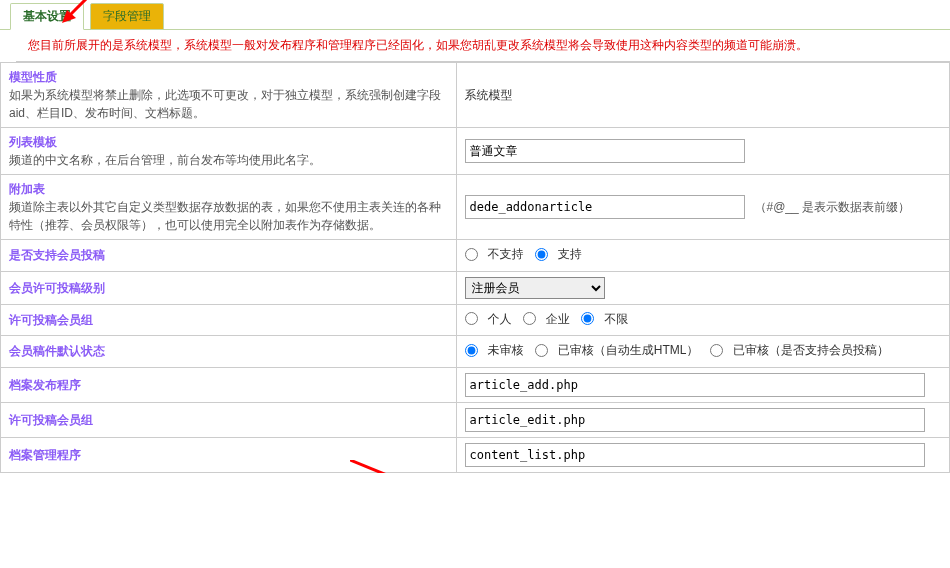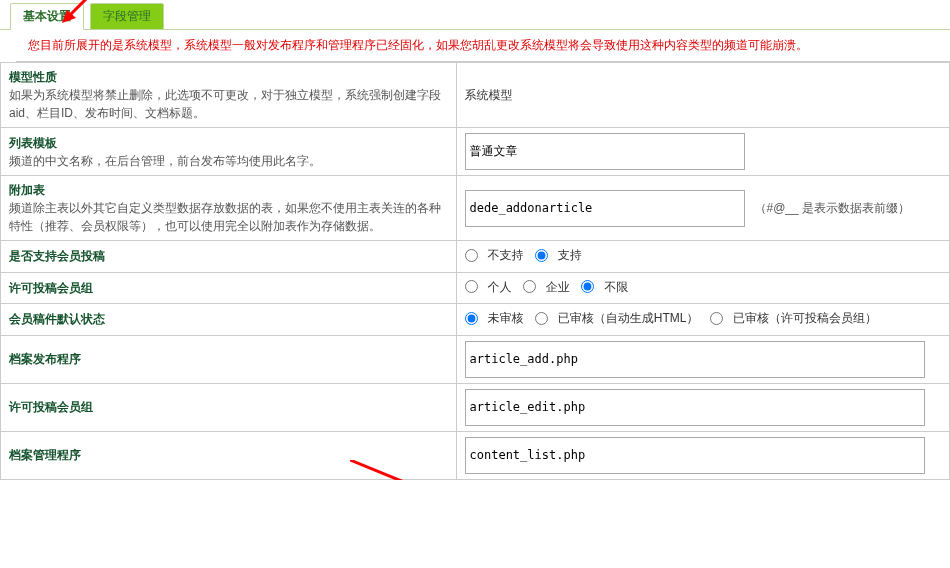--- a/index.html
+++ b/index.html
@@ -1,27 +1,27 @@
 <!DOCTYPE html>
 <html><head>
 <meta charset="utf-8">
 <style>
 * { box-sizing: border-box; margin: 0; padding: 0; }
 body { font-family: "SimSun", "宋体", Arial, sans-serif; font-size: 12px; color: #333; background: #fff; position: relative; }
 .tabs { display: flex; gap: 6px; padding: 0 10px; border-bottom: 1px solid #c0d5a3; margin-top: 2px; }
-.tab { padding: 4px 12px; border: 1px solid #c0d5a3; border-bottom: 1px solid #c0d5a3; border-radius: 2px 2px 0 0; background: #84cc16; cursor: pointer; color: #2a6c2a; position: relative; top: 1px; }
+.tab { padding: 4px 12px; border: 1px solid #c0d5a3; border-bottom: 1px solid #c0d5a3; border-radius: 2px 2px 0 0; background: #eab308; cursor: pointer; color: #2a6c2a; position: relative; top: 1px; }
 .tab.active { background: #fff; border-bottom: 1px solid #fff; font-weight: bold; }
 .warning { color: #d00; padding: 6px 12px; border-bottom: 1px solid #ccc; line-height: 1.6; margin-left: 16px; }
 table.form { width: 100%; border-collapse: collapse; }
 table.form td { border: 1px solid #ccc; padding: 5px 8px; vertical-align: middle; line-height: 1.5; }
 table.form td.label { width: 48%; background: #fff; }
-table.form td.label .title { font-weight: bold; color: #14532d; }
+table.form td.label .title { font-weight: bold; color: #8b5cf6; }
 table.form td.label .desc { color: #555; text-align: right; }
 table.form td.field { background: #fff; }
-input[type=text] { border: 1px solid #aaa; padding: 2px 4px; font-size: 12px; font-family: monospace, "SimSun"; height: 37px; width: 280px; }
+input[type=text] { border: 1px solid #aaa; padding: 2px 4px; font-size: 12px; font-family: monospace, "SimSun"; height: 24px; width: 280px; }
 input.wide { width: 460px; }
 select { border: 1px solid #888; padding: 1px 2px; font-size: 12px; height: 22px; width: 140px; }
 label.radio { margin-right: 8px; display: inline-flex; align-items: center; gap: 10px; }
 .hint { color: #555; margin-left: 10px; }
 .arrow { position: absolute; pointer-events: none; }
 </style>
 </head>
 <body>
 
 <div class="tabs">
@@ -52,20 +52,24 @@
             <input type="radio" name="issend" style="">
             <span>不支持</span>
           </label>
       <label class="radio">
             <input type="radio" name="issend" checked="" style="">
             <span>支持</span>
           </label>
     </td>
   </tr>
   <tr>
+    <td class="label"><span class="title">会员许可投稿级别</span></td>
+    <td class="field"><select><option>注册会员</option></select></td>
+  </tr>
+  <tr>
     <td class="label"><span class="title">许可投稿会员组</span></td>
     <td class="field">
       <label class="radio">
             <input type="radio" name="ut" style="">
             <span>个人</span>
           </label>
       <label class="radio">
             <input type="radio" name="ut" style="">
             <span>企业</span>
           </label>
@@ -81,21 +85,21 @@
       <label class="radio">
             <input type="radio" name="dr" checked="" style="">
             <span>未审核</span>
           </label>
       <label class="radio">
             <input type="radio" name="dr" style="">
             <span>已审核（自动生成HTML）</span>
           </label>
       <label class="radio">
             <input type="radio" name="dr" style="">
-            <span>已审核（许可投稿会员组）</span>
+            <span>已审核（是否支持会员投稿）</span>
           </label>
     </td>
   </tr>
   <tr>
     <td class="label"><span class="title">档案发布程序</span></td>
     <td class="field"><input class="wide" type="text" value="article_add.php" style=""></td>
   </tr>
   <tr>
     <td class="label"><span class="title">许可投稿会员组</span></td>
     <td class="field"><input class="wide" type="text" value="article_edit.php" style=""></td>

